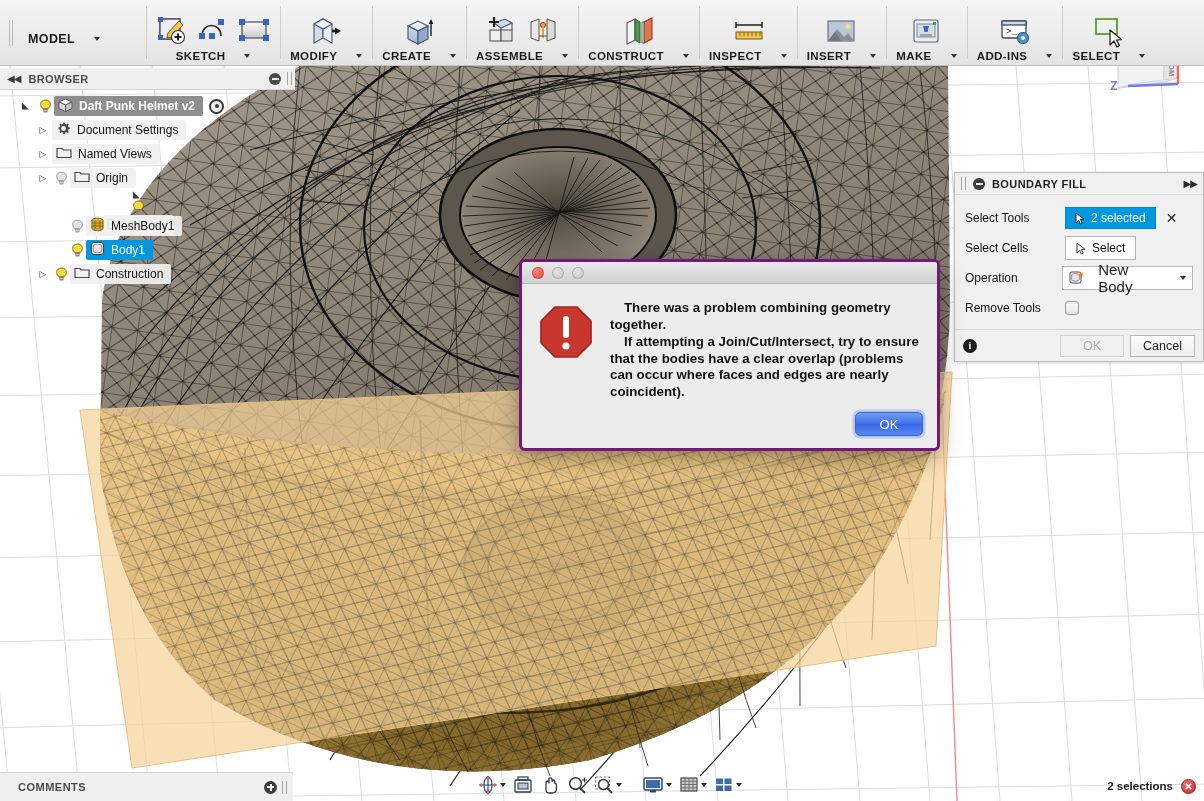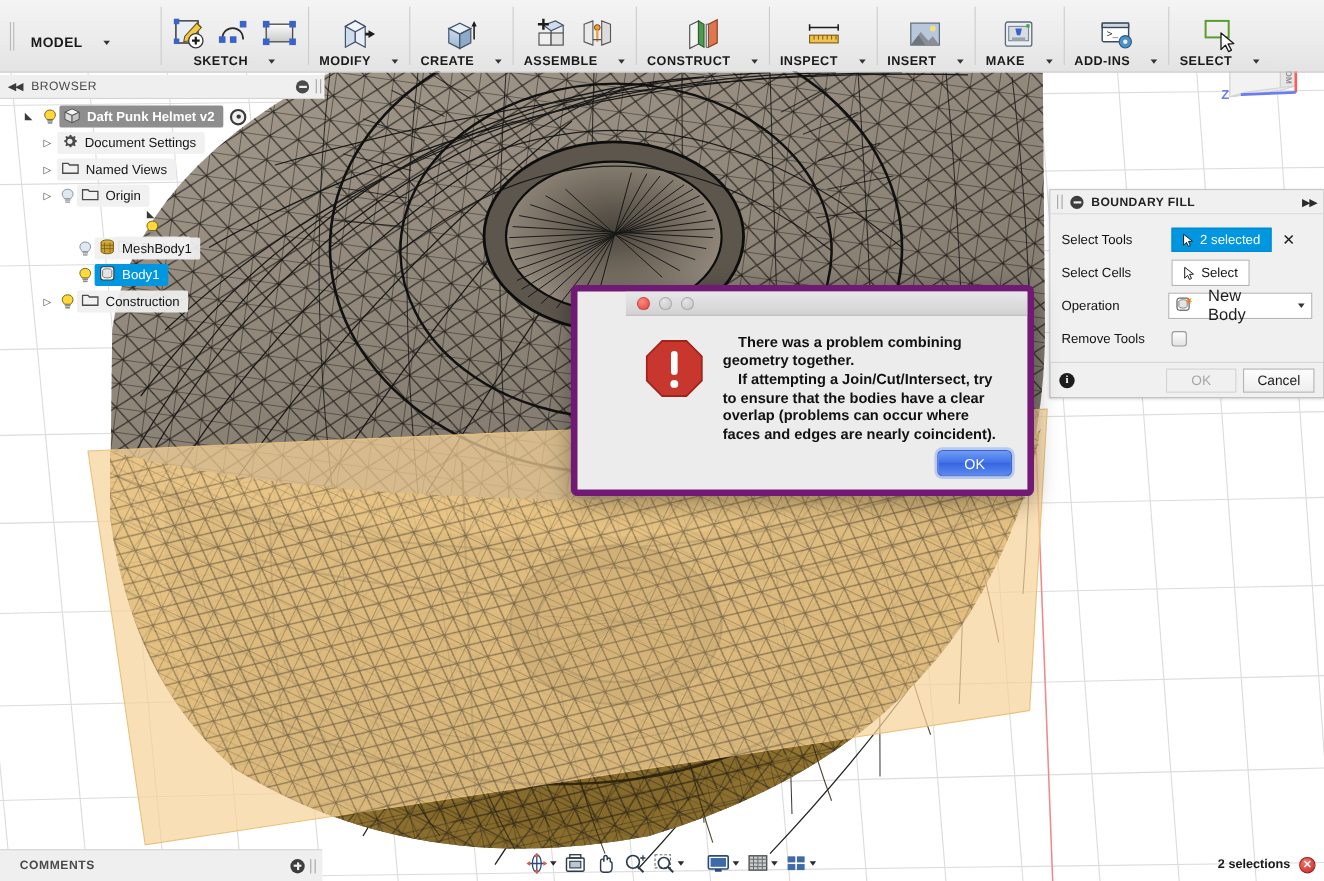--- a/index.html
+++ b/index.html
@@ -41,21 +41,21 @@
   #model-group { padding-left: 6px; padding-right: 46px; }
   #model-group .tb-label { font-size: 12.5px; margin-bottom: 16px; }
 
   
   #browser-header {
     position: absolute; left: 0; top: 68px; width: 295px; height: 22px;
     background: #efefef; border-bottom: 1px solid #d4d4d4;
     display: flex; align-items: center; z-index: 30; font-size: 11px;
   }
   #browser-header .collapse { color: #3b3b3b; font-size: 10px; padding: 0 8px 0 7px; letter-spacing:-1px;}
-  #browser-header .title { color: #4a4a4a; font-weight: 400; letter-spacing: .4px; font-size: 11px; text-align: right; }
+  #browser-header .title { color: #4a4a4a; font-weight: 700; letter-spacing: .4px; font-size: 11px; text-align: right; }
   #browser-header .minus { margin-left: auto; width: 12px; height: 12px; border-radius: 50%;
     background: #4a4a4a; position: relative; margin-right: 6px; }
   #browser-header .minus::after { content: ""; position: absolute; left: 2.5px; top: 5px;
     width: 7px; height: 2px; background: #efefef; }
   #browser-header .handle { width: 5px; height: 13px; margin-right: 3px;
      border-left: 1px solid #a5a5a5; border-right: 1px solid #a5a5a5; }
 
   #browser-tree { position: absolute; left: 0; top: 94px; width: 260px; z-index: 30; font-size: 12px; }
   .tr { display: flex; align-items: center; height: 24px; position: relative; }
   .tr .arrow { width: 18px; text-align: center; color: #3a3a3a; font-size: 9px; flex: none; }
@@ -104,22 +104,22 @@
       font-size: 10px; font-weight: 700; display: flex; align-items: center; justify-content: center;
       font-family: "Liberation Serif", serif; }
   .pbtn { height: 22px; min-width: 64px; padding: 0 12px; font-size: 12.5px; border: 1px solid #b5b5b5;
           background: linear-gradient(to bottom,#fdfdfd,#eeeeee); display:flex; align-items:center; justify-content:center; }
   .pbtn.disabled { color: #a8a8a8; background: #f0f0f0; border-color: #d3d3d3; }
   #bf-foot .pbtn + .pbtn { margin-left: 6px; }
 
   
   #dialog {
     position: absolute; left: 519px; top: 259px; width: 421px; height: 192px; z-index: 60;
-    background: #ececec; border: 6px solid #701a75; border-radius: 6px;
-    box-shadow: 0 6px 22px rgba(0,0,0,.35); overflow: hidden; padding-left: 44px;
+    background: #ececec; border: 3px solid #701a75; border-radius: 6px;
+    box-shadow: 0 6px 22px rgba(0,0,0,.35); overflow: hidden;
   }
   #dlg-title { height: 22px; background: linear-gradient(to bottom,#e8e8e8,#d2d2d2);
       border-bottom: 1px solid #b4b4b4; display: flex; align-items: center; gap: 8px; padding-left: 10px; }
   .tdot { width: 12px; height: 12px; border-radius: 50%; border: 1px solid rgba(0,0,0,.18); }
   .tdot.red { background: radial-gradient(circle at 35% 30%, #ff8a80, #e0443a); }
   .tdot.gray { background: radial-gradient(circle at 35% 30%, #e4e4e4, #c6c6c6); }
   #dlg-body { display: flex; padding: 16px 16px 0 16px; }
   #dlg-icon { width: 56px; flex: none; padding-top: 4px; }
   #dlg-text { font-size: 13.3px; font-weight: 700; color: #111; line-height: 1.25; padding-left: 16px; }
   #dlg-text p { margin-bottom: 0; text-indent: 14px; }

